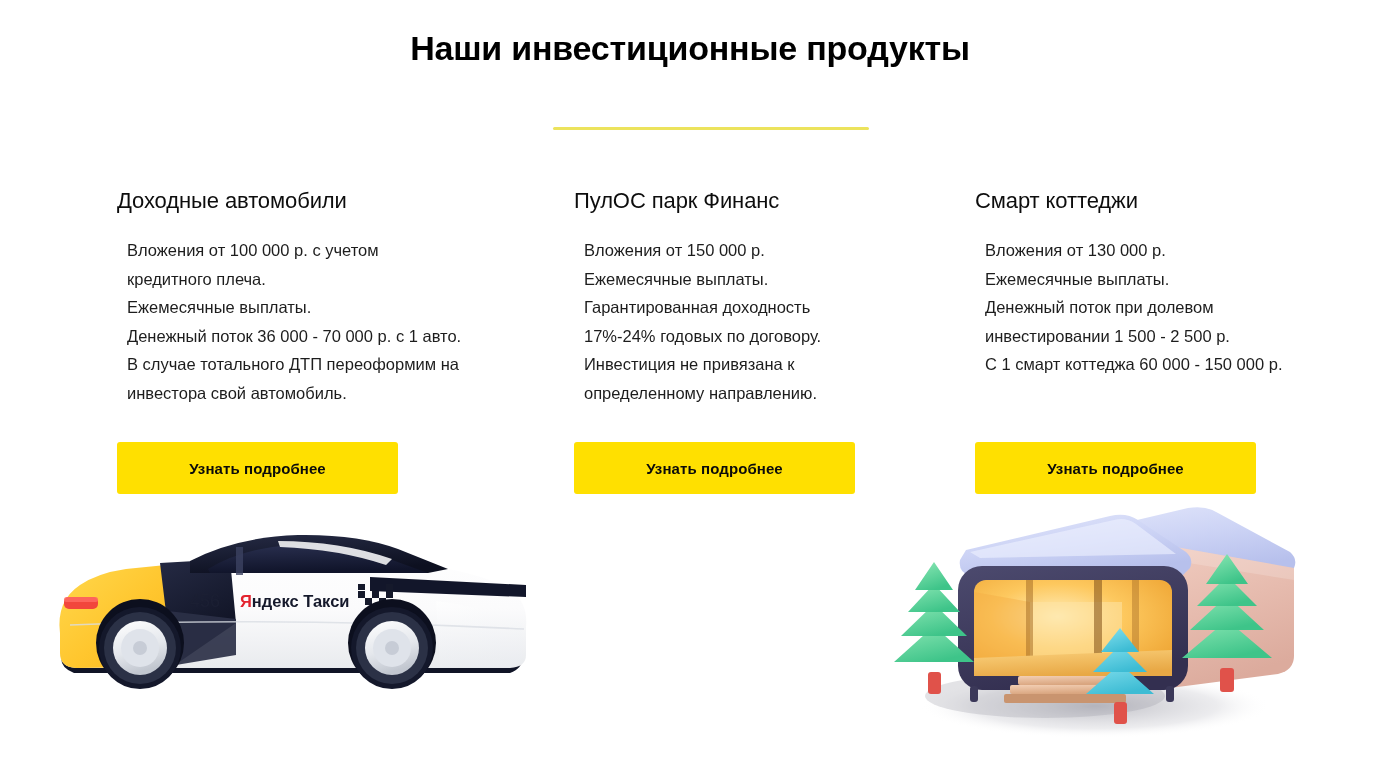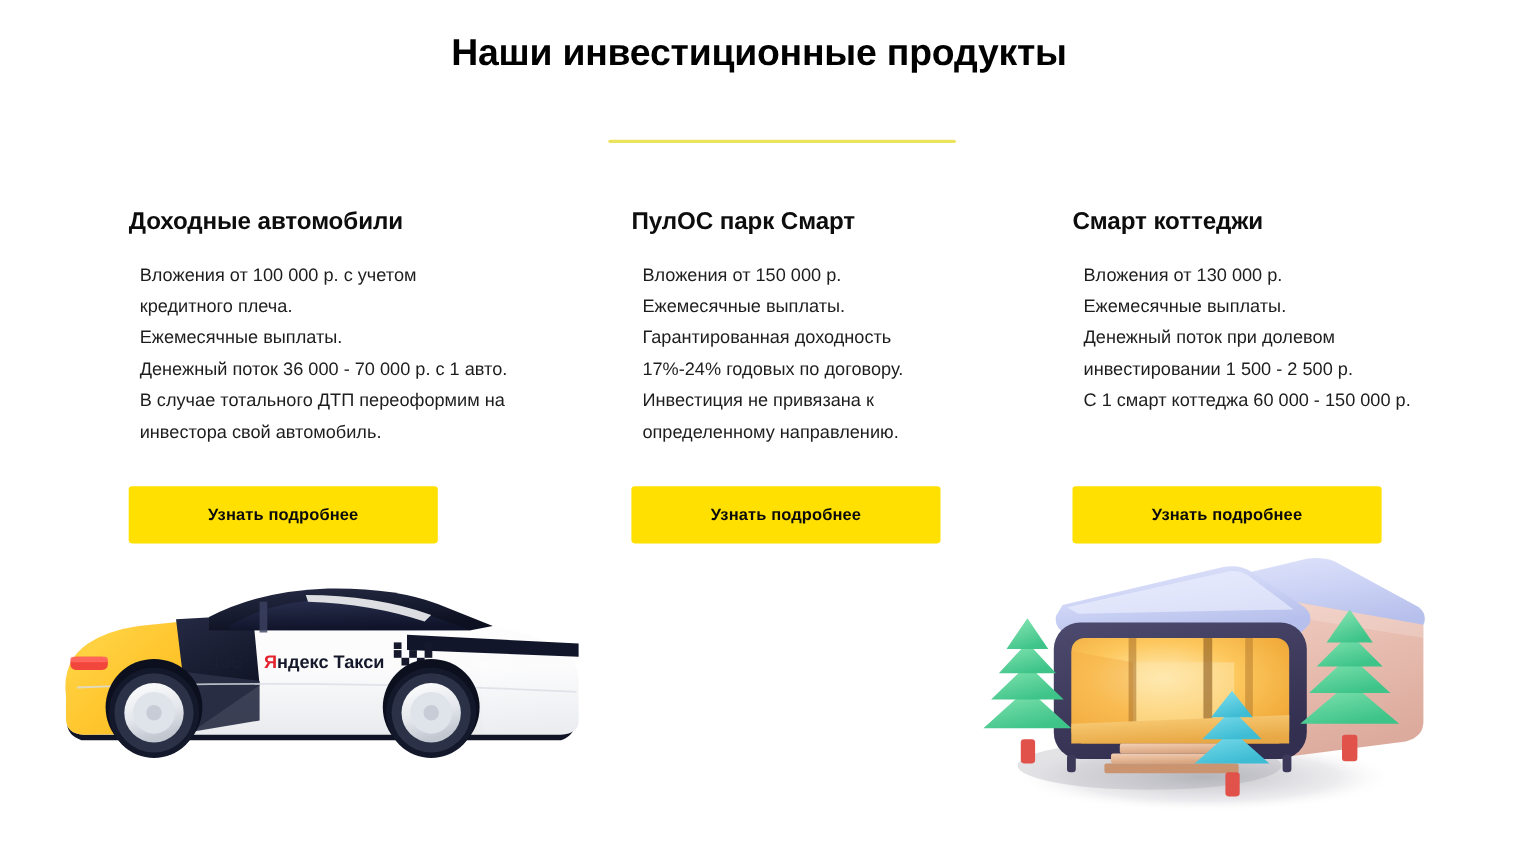--- a/index.html
+++ b/index.html
@@ -60,21 +60,21 @@
     width: 400px;
   }
 
   .product-card.col-1 { left: 117px; }
   .product-card.col-2 { left: 574px; }
   .product-card.col-3 { left: 975px; }
 
   .product-title {
     font-size: 22px;
     line-height: 30px;
-    font-weight: 700;
+    font-weight: 400;
     color: #0d0d0d;
     letter-spacing: -0.1px;
     margin-bottom: 20px;
   }
 
   .product-desc {
     font-size: 16.5px;
     line-height: 28.5px;
     color: #1d1d1d;
     font-weight: 400;
@@ -132,21 +132,21 @@
         <span class="line">Вложения от 100 000 р. с учетом</span>
         <span class="line">кредитного плеча.</span>
         <span class="line">Ежемесячные выплаты.</span>
         <span class="line">Денежный поток 36 000 - 70 000 р. с 1 авто.</span>
         <span class="line">В случае тотального ДТП переоформим на</span>
         <span class="line">инвестора свой автомобиль.</span>
       </div>
     </div>
 
     <div class="product-card col-2">
-      <div class="product-title">ПулОС парк Смарт</div>
+      <div class="product-title">ПулОС парк Финанс</div>
       <div class="product-desc">
         <span class="line">Вложения от 150 000 р.</span>
         <span class="line">Ежемесячные выплаты.</span>
         <span class="line">Гарантированная доходность</span>
         <span class="line">17%-24% годовых по договору.</span>
         <span class="line">Инвестиция не привязана к</span>
         <span class="line">определенному направлению.</span>
       </div>
     </div>
 

